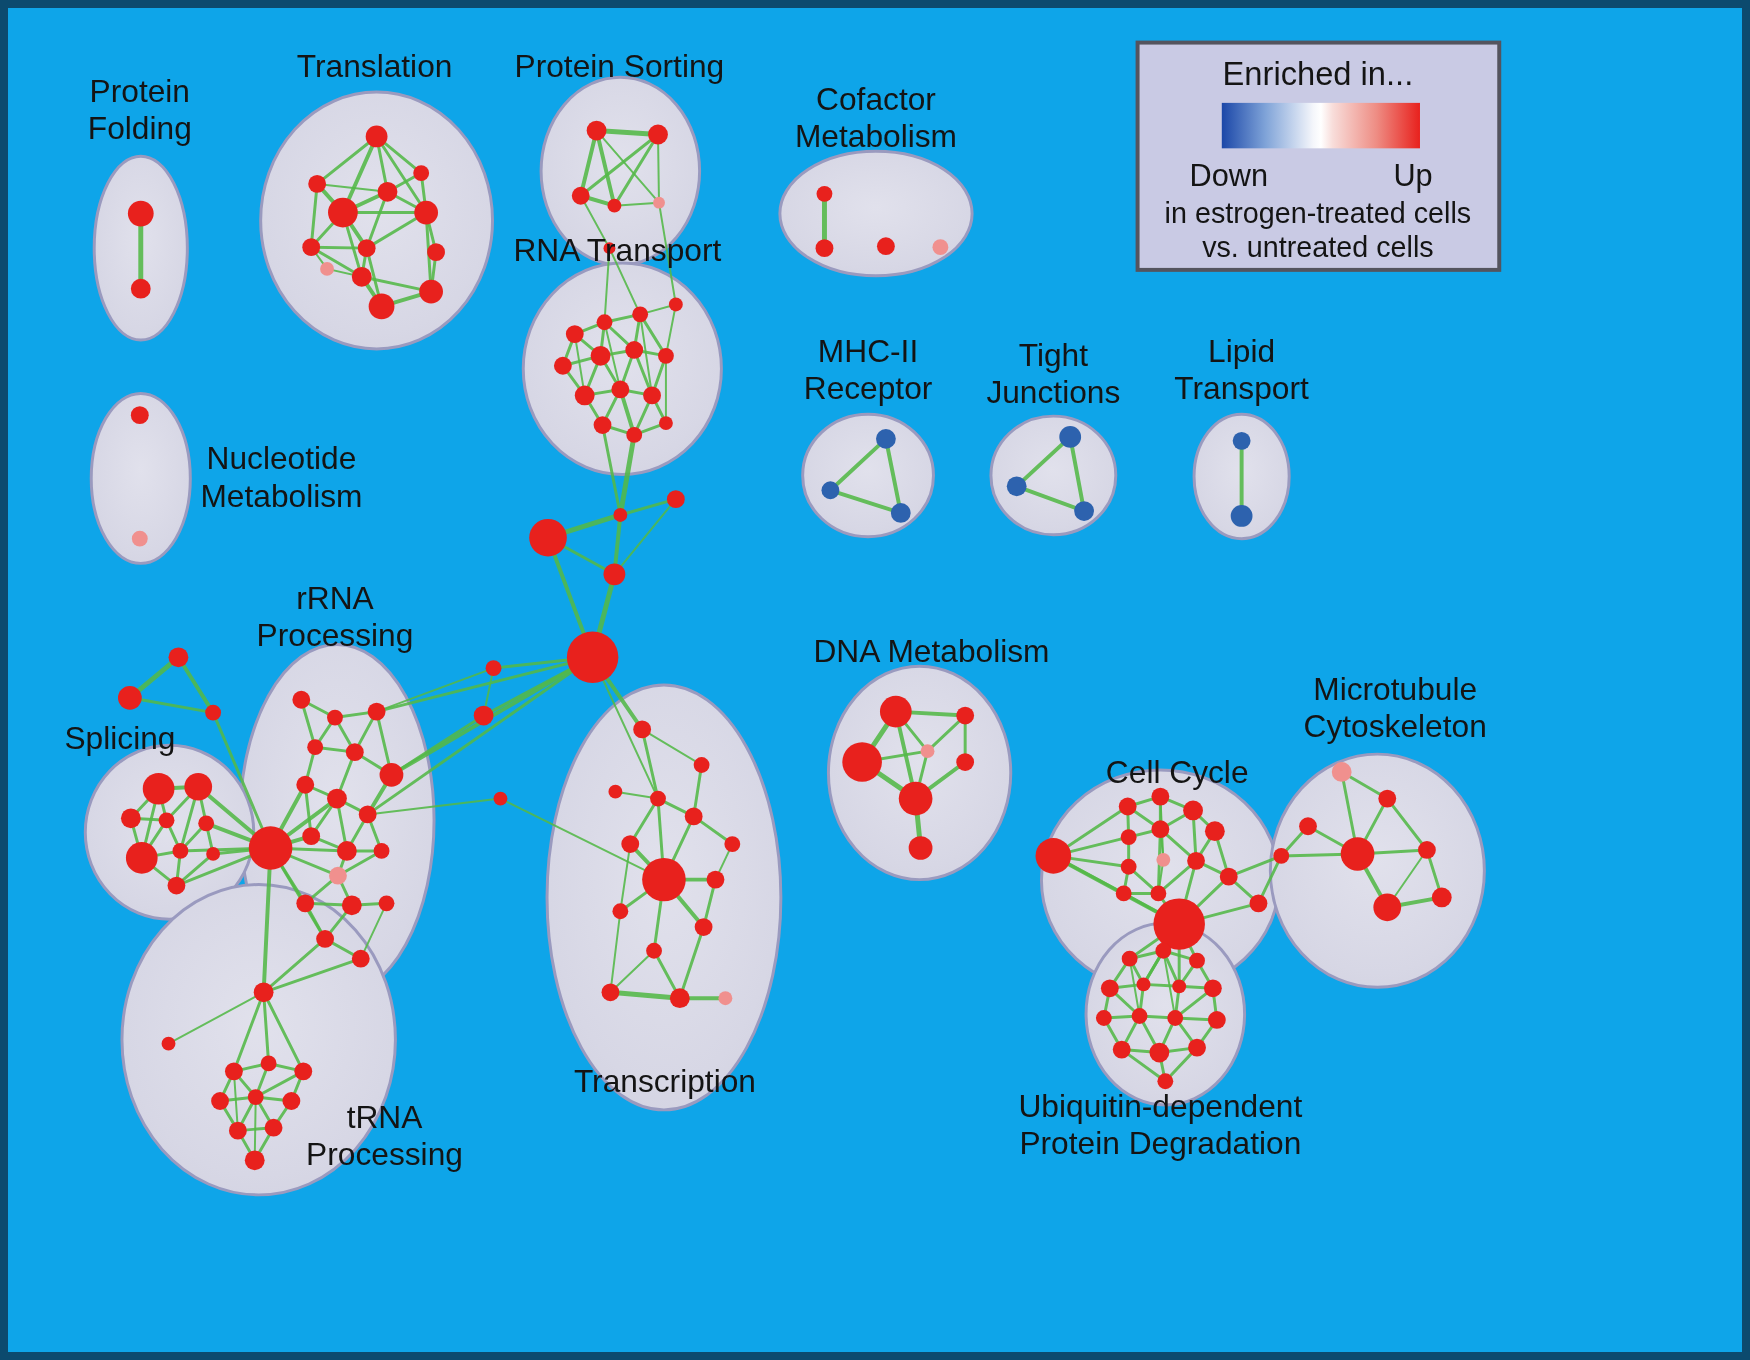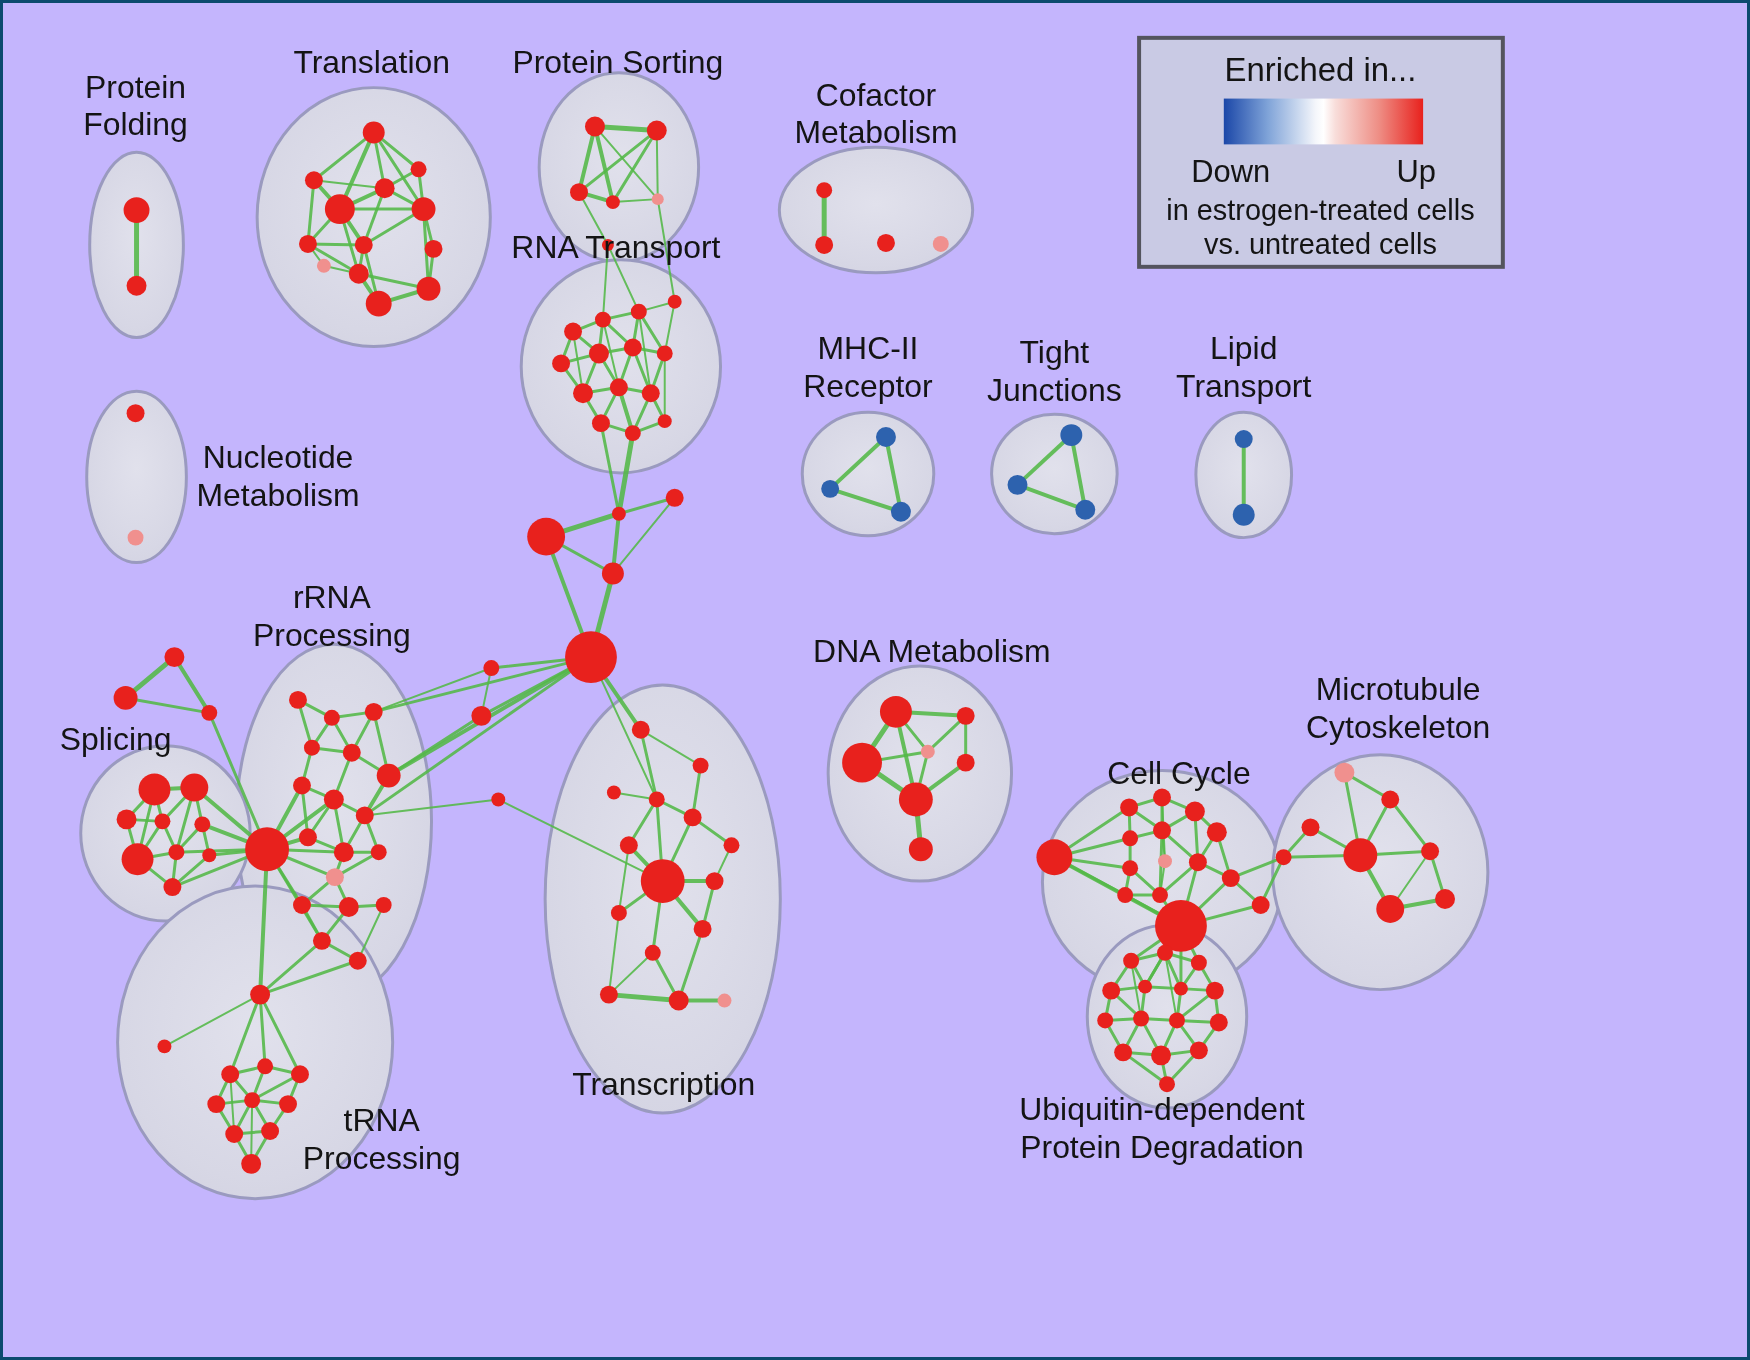--- a/index.html
+++ b/index.html
@@ -1,21 +1,21 @@
 <!DOCTYPE html>
 <html><head>
 <meta charset="utf-8">
 <style>
   html,body{margin:0;padding:0;background:#9a9ab0;}
   .figure{
     position:relative;
     width:1750px;height:1360px;
     box-sizing:border-box;
-    background:#c4b5fd;
-    border:3px solid #0c4a6e;
+    background:#0ea5e9;
+    border:8px solid #0c4a6e;
     font-family:"Liberation Sans",sans-serif;
     overflow:hidden;
   }
   .figure svg{position:absolute;left:0;top:0;width:100%;height:100%;}
   text{font-family:"Liberation Sans",sans-serif;}
   .clabel{font-size:32px;fill:#141414;}
   .legend-title{font-size:33px;fill:#141414;}
   .legend-duplabel{font-size:31px;fill:#141414;}
   .legend-caption{font-size:29px;fill:#141414;}
 </style>

